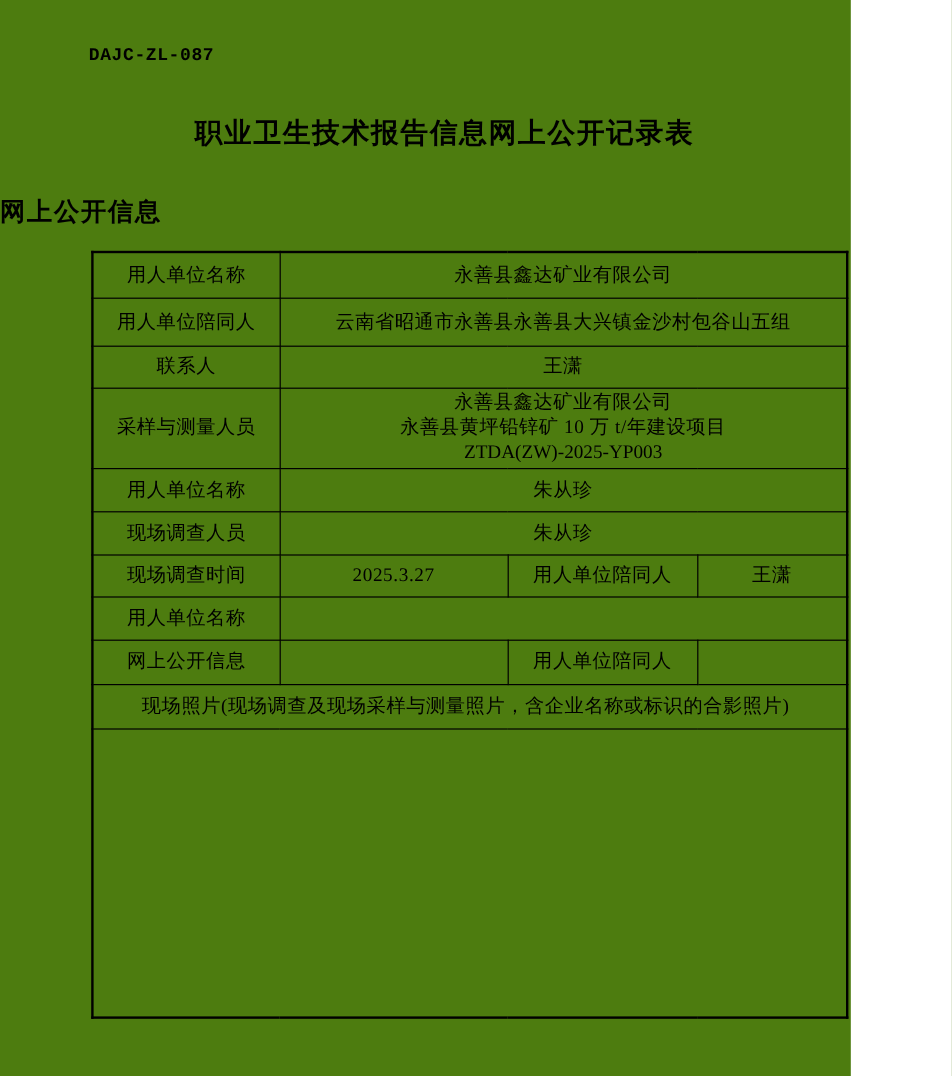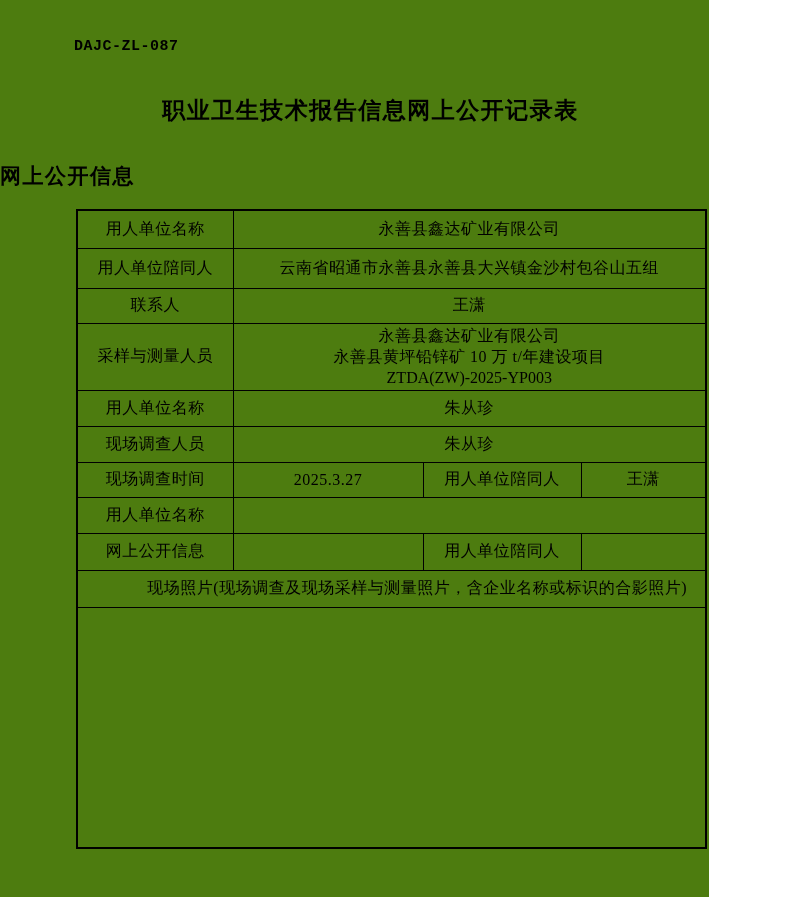--- a/index.html
+++ b/index.html
@@ -36,21 +36,21 @@
     border:1px solid #000;
     padding:0 18px;
     text-align:center; vertical-align:middle;
     font-size:16px; letter-spacing:0.5px;
     overflow:visible;
     word-break:break-all;
   }
   td.report-cell { line-height:21px; }
   .mono { font-family:Liberation Serif, serif; letter-spacing:0; }
   td.caption-cell { text-align:left; vertical-align:middle; }
-  .caption-text { margin-left:-7px; white-space:nowrap;text-align:right; }
+  .caption-text { margin-left:-7px; white-space:nowrap; }
   td.photo-area { height:239px; }
 </style>
 </head>
 <body>
 
 <div class="page">
 
   <div class="doc-code">DAJC-ZL-087</div>
 
   <h1 class="title">职业卫生技术报告信息网上公开记录表</h1>

